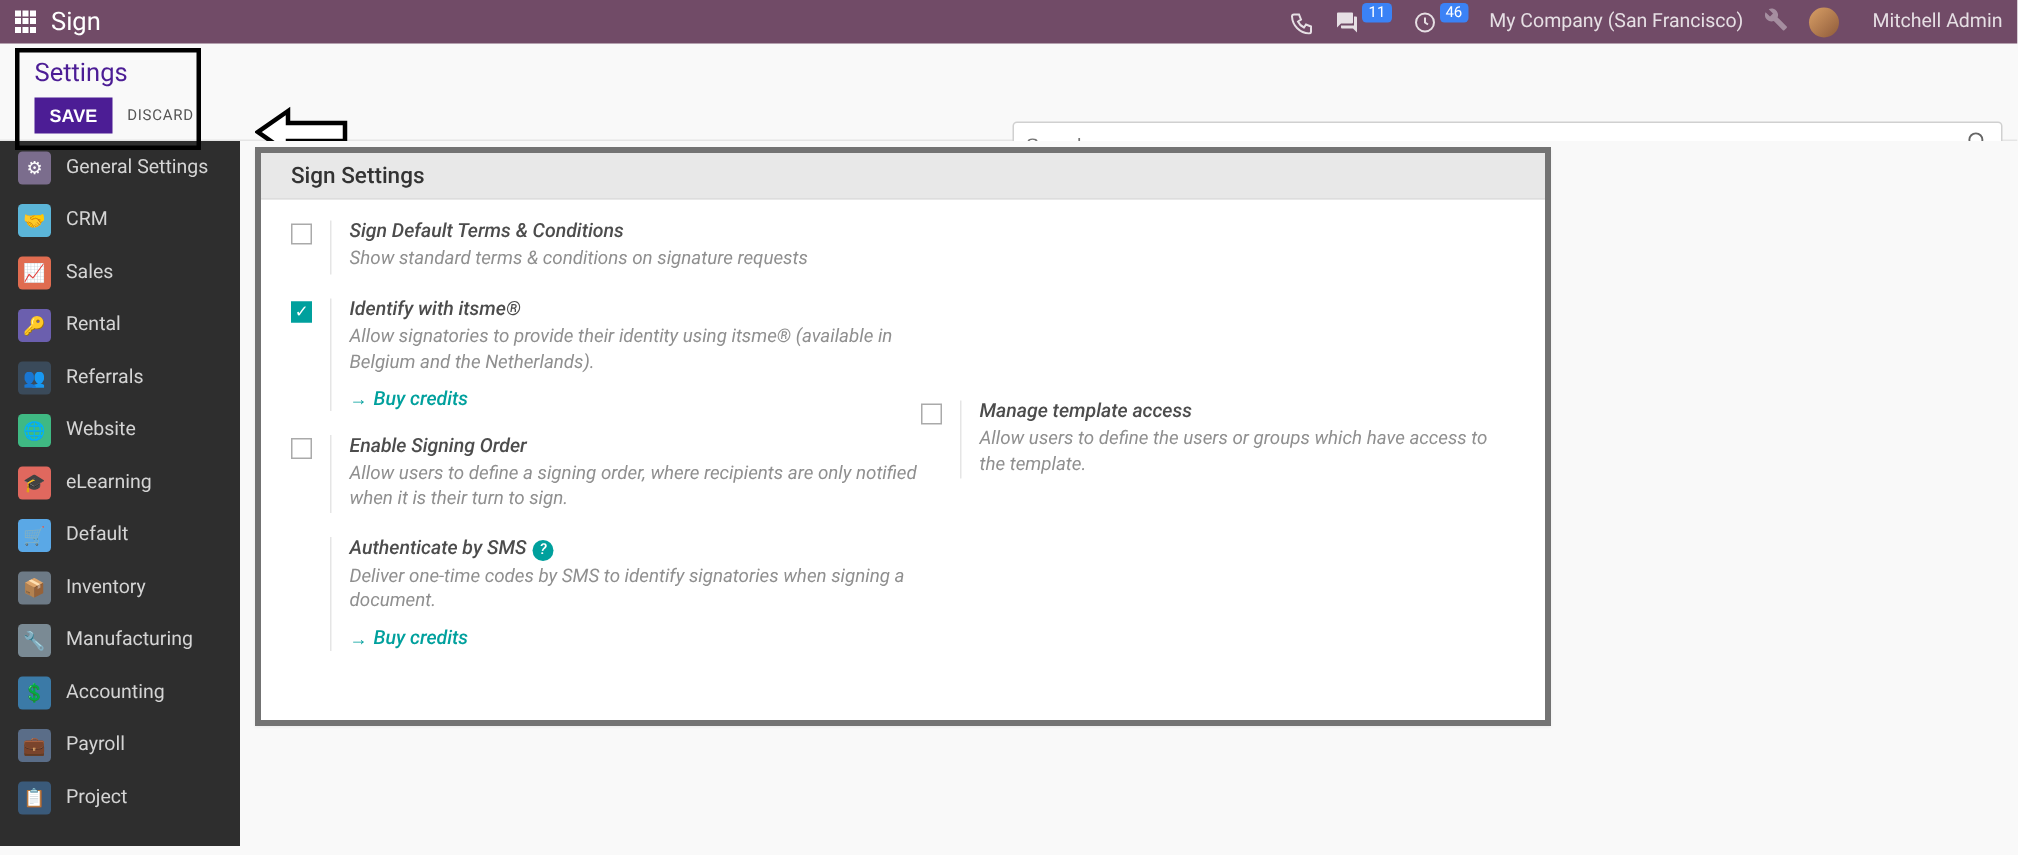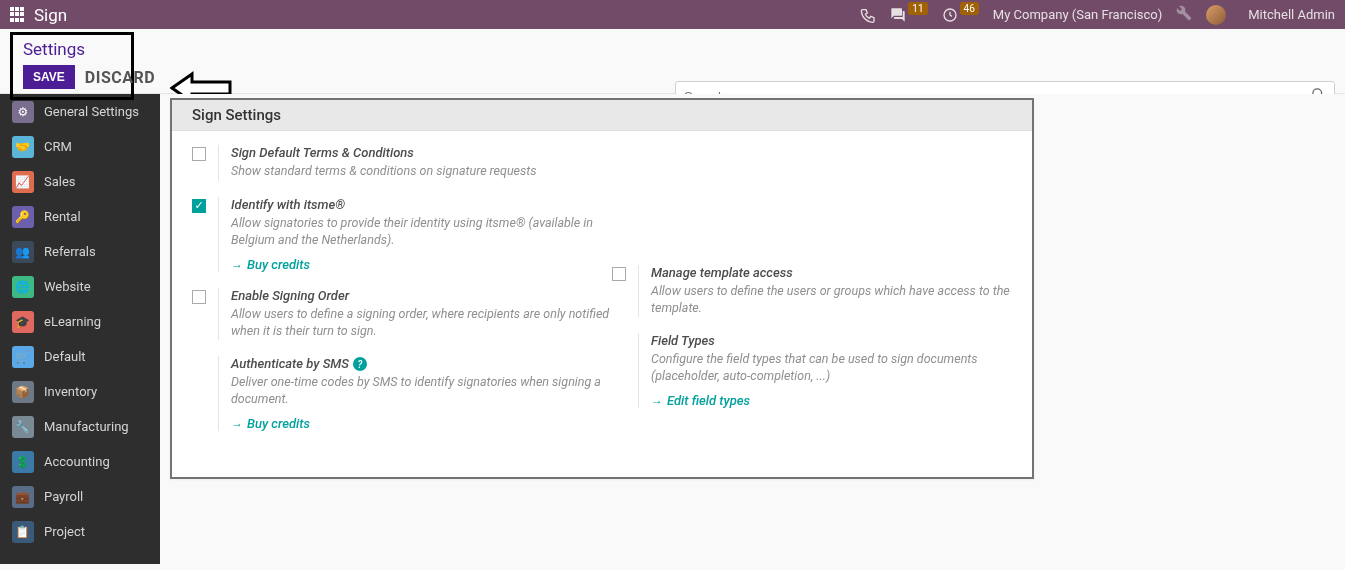--- a/index.html
+++ b/index.html
@@ -8,50 +8,50 @@
 
 .navbar { background: #714B67; color: #fff; height: 29px; display: flex; align-items: center; padding: 0 10px; font-size: 14px; }
 .nav-apps-icon { width: 16px; height: 16px; display: flex; flex-wrap: wrap; gap: 1px; margin-right: 8px; cursor: pointer; }
 .nav-apps-icon span { width: 4px; height: 4px; background: #fff; }
 .nav-app-name { font-size: 17px; color: #fff; margin-right: 24px; }
 .nav-menu { display: flex; gap: 22px; }
 .nav-menu-item { color: #e6dfe4; cursor: pointer; font-size: 13.5px; }
 .nav-spacer { flex: 1; }
 .nav-right { display: flex; align-items: center; gap: 14px; }
 .nav-icon { color: #fff; cursor: pointer; position: relative; font-size: 15px; display: inline-flex; align-items: center; }
-.nav-badge { background: #a16207; color: #fff; font-size: 10px; padding: 1px 4px; border-radius: 3px; margin-left: 2px; position: relative; top: -6px; }
+.nav-badge { background: #3b82f6; color: #fff; font-size: 10px; padding: 1px 4px; border-radius: 3px; margin-left: 2px; position: relative; top: -6px; }
 .nav-company { color: #e6dfe4; font-size: 13px; cursor: pointer; }
 .nav-tools-icon { color: #a58ea0; cursor: pointer; }
 .nav-user { display: flex; align-items: center; gap: 22px; cursor: pointer; color: #e6dfe4; font-size: 13px; }
 .nav-avatar { width: 20px; height: 20px; border-radius: 50%; background: linear-gradient(135deg,#d9a066,#8e5a3a); display: inline-block; }
 
 
 .header-row { display: flex; align-items: flex-start; height: 65px; position: relative; border-bottom: 1px solid #e5e5e5; }
 .settings-box { border: 3px solid #000; margin: 3px 0 0 10px; padding: 4px 10px 8px 10px; width: 124px; }
 .settings-title { font-size: 17px; color: #4c1d95; margin-bottom: 6px; }
 .settings-buttons { display: flex; align-items: center; gap: 10px; }
 .btn-save { background: #4c1d95; color: #fff; border: none; padding: 5px 10px; font-weight: 600; font-size: 12px; cursor: pointer; border-radius: 0px; }
-.btn-discard { color: #555; cursor: pointer; font-size: 16px; letter-spacing: .5px; font-weight: 700; }
+.btn-discard { color: #555; cursor: pointer; font-size: 10px; letter-spacing: .5px; font-weight: 400; }
 
 .arrow-left { position: absolute; left: 170px; top: 42px; }
 .arrow-left svg { width: 62px; height: 34px; }
 
 .search-wrap { position: absolute; left: 675px; right: 10px; top: 52px; height: 30px; border: 1px solid #d0d0d0; border-radius: 3px; display: flex; align-items: center; padding: 0 8px; background: #fff; }
 .search-input { flex: 1; border: none; outline: none; font-size: 13px; color: #666; }
 .search-icon { color: #777; font-size: 15px; }
 
 
 .main-layout { display: flex; height: calc(570px - 35px - 65px); }
 .sidebar { width: 160px; background: #2E2E2E; color: #ccc; overflow-y: auto; }
 .sidebar-item { display: flex; align-items: center; gap: 10px; height: 35px; padding: 0 12px; cursor: pointer; font-size: 13px; color: #d4d4d4; }
 .sidebar-icon { width: 22px; height: 22px; display: inline-flex; align-items: center; justify-content: center; border-radius: 3px; font-size: 12px; color: #fff;}
 
 
 .content-area { flex: 1; position: relative; overflow: auto; background: #f9f9f9; padding: 4px 0 0 6px; }
-.settings-panel { border: 2px solid #737373; background: #ffffff; width: 864px; margin-left: 4px; margin-top: 0px; box-shadow: 0 1px 2px rgba(0,0,0,.05); }
+.settings-panel { border: 4px solid #737373; background: #ffffff; width: 864px; margin-left: 4px; margin-top: 0px; box-shadow: 0 1px 2px rgba(0,0,0,.05); }
 .panel-header { background: #e8e8e8; padding: 6px 20px; font-size: 15px; color: #333; border-bottom: 1px solid #ddd; font-weight: 500;}
 .panel-body { padding: 14px 20px 30px 20px; display: flex; }
 .col-left { width: 420px; }
 .col-right { flex: 1; padding-left: 0px; }
 .setting-block { display: flex; margin-bottom: 16px; }
 .setting-chk-col { width: 26px; padding-top: 2px; }
 .setting-chk { width: 14px; height: 14px; border: 1px solid #aaa; display: inline-block; background: #fff; }
 .setting-chk.checked { background: #00A09D; border-color: #00A09D; position: relative; }
 .setting-chk.checked::after { content: "✓"; color: #fff; font-size: 11px; position: absolute; top: -1px; left: 1.5px; }
 .setting-divider { width: 1px; background: #e5e5e5; margin: 0 12px 0 0; min-height: 36px; }
@@ -250,29 +250,20 @@
 
           <div class="setting-block">
             <div class="setting-chk-col"><span class="setting-chk"></span></div>
             <div class="setting-divider"></div>
             <div class="setting-text">
               <div class="setting-title">Manage template access</div>
               <div class="setting-desc">Allow users to define the users or groups which have access to the template.</div>
             </div>
           </div>
 
-          <div class="setting-block">
-            <div class="setting-chk-col"></div>
-            <div class="setting-divider"></div>
-            <div class="setting-text">
-              <div class="setting-title">Field Types</div>
-              <div class="setting-desc">Configure the field types that can be used to sign documents (placeholder, auto-completion, ...)</div>
-              <span class="setting-link">Edit field types</span>
-            </div>
-          </div>
 
         </div>
 
       </div>
     </div>
   </div>
 
 </div>
 
 </body></html>

